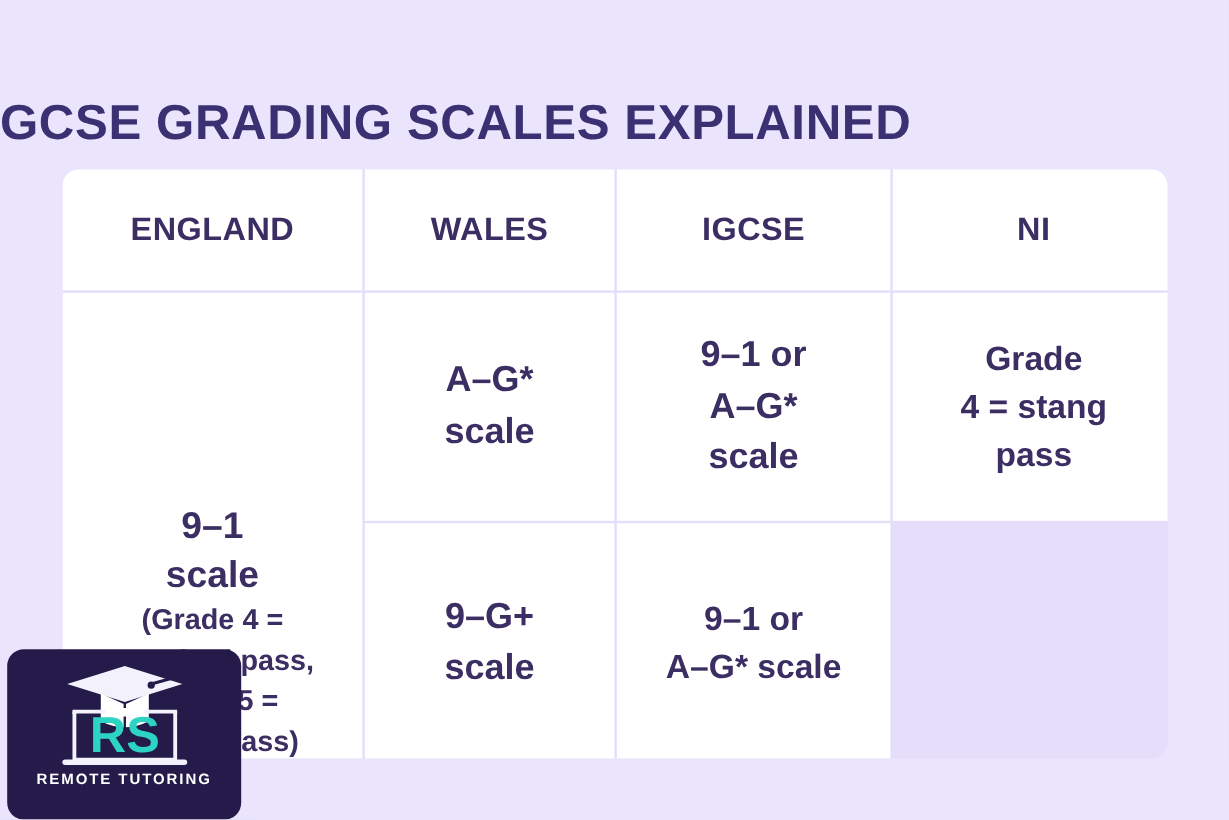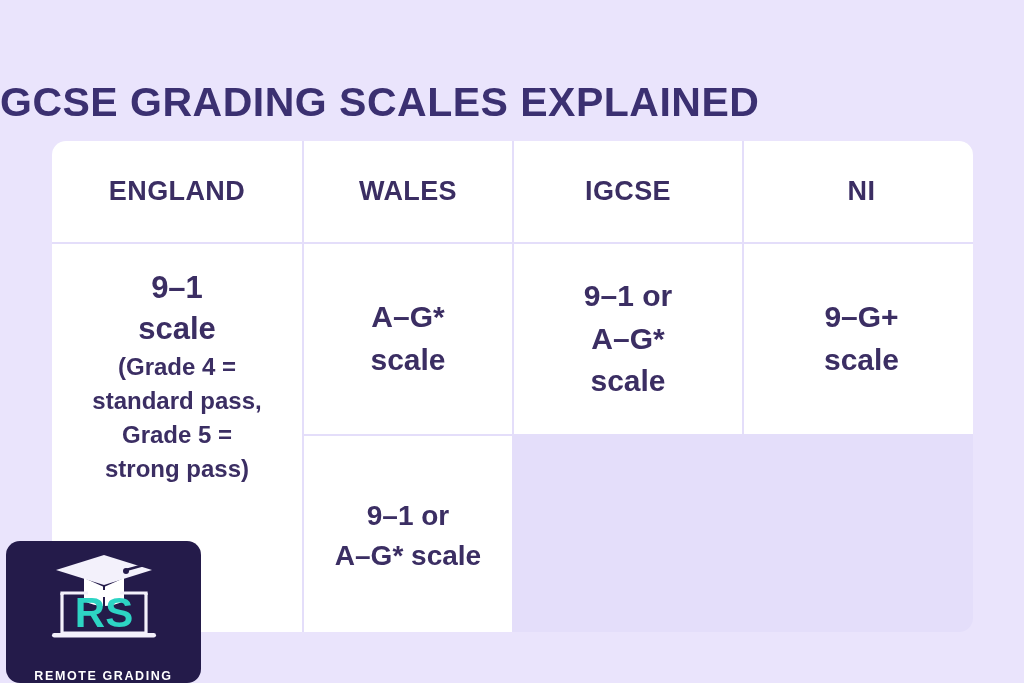--- a/index.html
+++ b/index.html
@@ -61,21 +61,21 @@
   .head-cell {
     font-size: 27px;
     font-weight: bold;
     letter-spacing: 0.4px;
   }
 
   
   .cell-england {
     grid-column: 1;
     grid-row: 2 / span 2;
-    justify-content: flex-start;
+    justify-content: flex-end;
     padding-top: 24px;
   }
   .england-scale {
     font-size: 31px;
     font-weight: bold;
     line-height: 1.32;
   }
   .england-note {
     font-size: 24px;
     font-weight: 600;
@@ -102,21 +102,20 @@
     height: 142px;
     background: #241b4a;
     border-radius: 14px;
     display: flex;
     flex-direction: column;
     align-items: center;
     justify-content: flex-start;
     padding-top: 8px;
     box-sizing: border-box;
     overflow: hidden;
-    gap: 27px;
   }
   .logo-mark { position: relative; width: 128px; height: 92px; }
   .logo-caption {
     color: #ffffff;
     font-size: 12.5px;
     font-weight: bold;
     letter-spacing: 1.6px;
     margin-top: 1px;
   }
 </style>
@@ -133,20 +132,21 @@
   <div class="cell head-cell">NI</div>
 
   <div class="cell cell-england">
     <div class="england-scale">9–1<br>scale</div>
     <div class="england-note">(Grade 4 =<br>standard pass,<br>Grade 5 =<br>strong pass)</div>
   </div>
 
   <div class="cell body-cell">A–G*<br>scale</div>
   <div class="cell body-cell">9–1 or<br>A–G*<br>scale</div>
 
+  <div class="cell body-cell-sm">Grade<br>4 = stang<br>pass</div>
   <div class="cell body-cell">9–G+<br>scale</div>
   <div class="cell body-cell-sm">9–1 or<br>A–G* scale</div>
 
 </div>
 
 <div class="logo-badge">
   <div class="logo-mark">
     <svg viewBox="0 0 128 92" width="128" height="92" aria-hidden="true">
 
       <g>
@@ -164,14 +164,14 @@
 
       <g fill="none" stroke="#f3f1fb" stroke-width="3.2">
         <path d="M22 44 L22 84 L106 84 L106 44"></path>
         <path d="M22 46 L22 44 L48 44"></path>
         <path d="M106 46 L106 44 L80 44"></path>
       </g>
       <rect x="12" y="84" width="104" height="4.6" rx="2.3" fill="#f3f1fb"></rect>
       <text x="64" y="78" text-anchor="middle" font-family="Liberation Sans, sans-serif" font-size="42" font-weight="bold" fill="#2dd4c4">RS</text>
     </svg>
   </div>
-  <div class="logo-caption">REMOTE GRADING</div>
+  <div class="logo-caption">REMOTE TUTORING</div>
 </div>
 
 </body></html>

